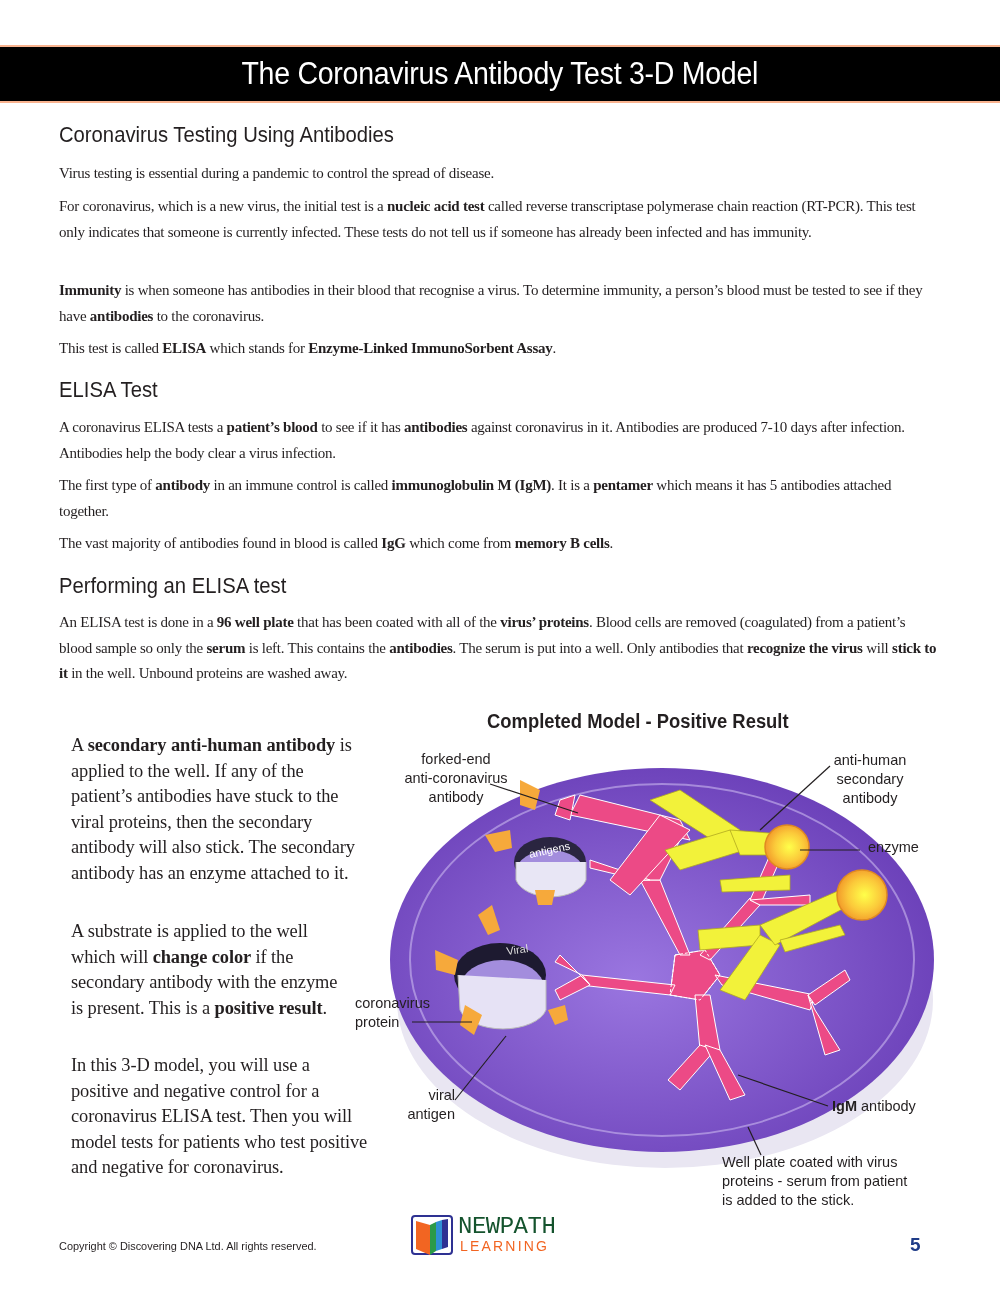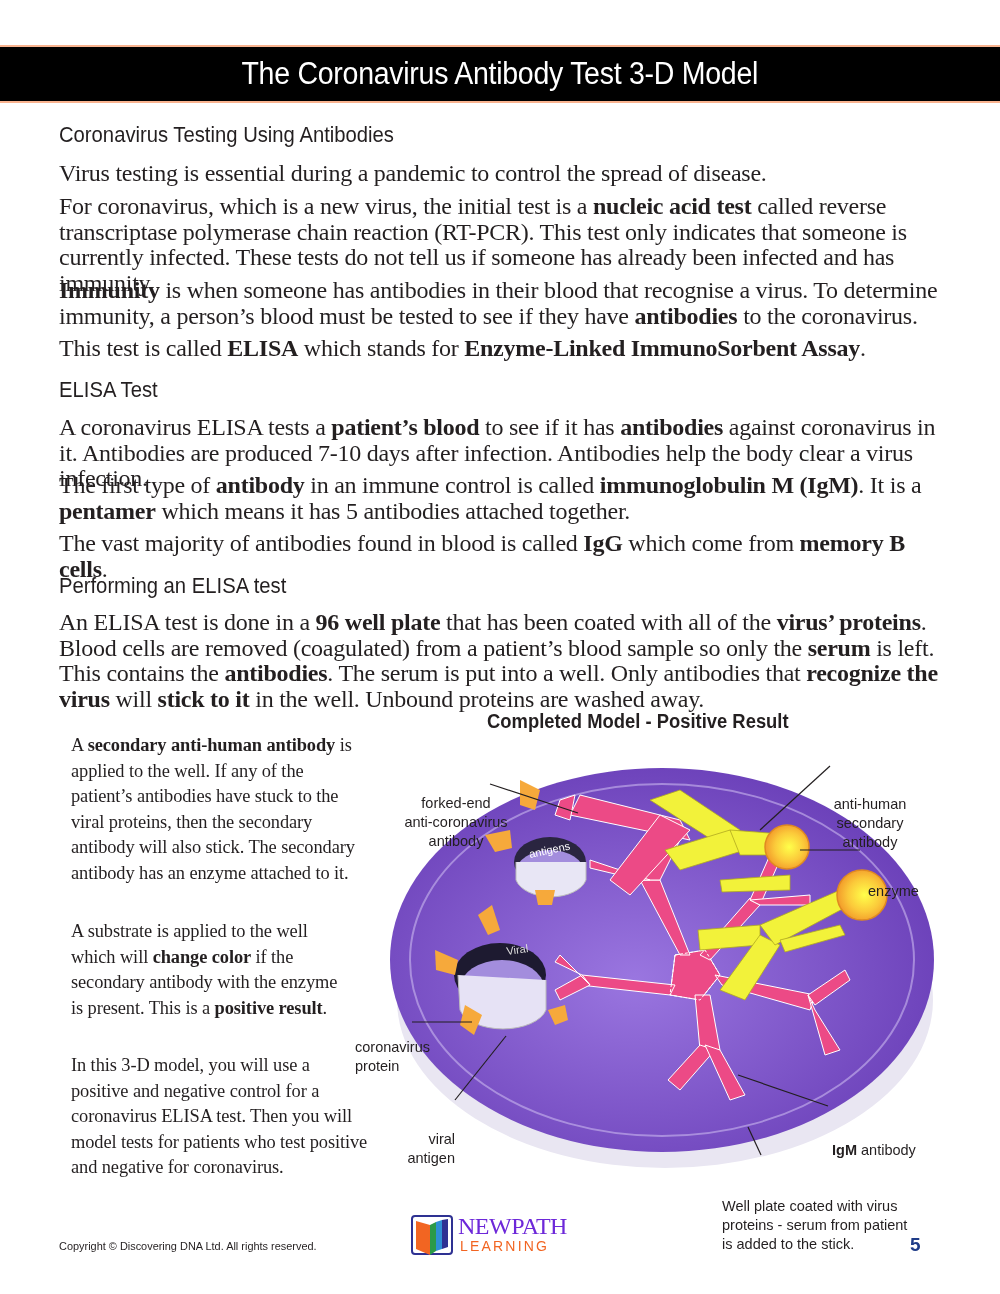--- a/index.html
+++ b/index.html
@@ -1,29 +1,29 @@
 <!DOCTYPE html>
 <html><head>
 <meta charset="utf-8">
 <style>
   html, body { margin:0; padding:0; background:#ffffff; }
   body { width:1000px; height:1294px; position:relative; overflow:hidden; font-family:"Liberation Serif", serif; color:#231f20; }
   .banner { position:absolute; left:0; top:45px; width:1000px; height:58px; background:#000000; border-top:2px solid #f9b38f; border-bottom:2px solid #f9b38f; box-sizing:border-box; display:flex; align-items:center; justify-content:center; }
   .banner h1 { margin:0; color:#fff; font-family:"Liberation Sans", sans-serif; font-weight:normal; font-size:31px; letter-spacing:-0.3px; transform:scaleX(0.92); }
   .h2 { position:absolute; left:59px; font-family:"Liberation Sans", sans-serif; font-size:22px; font-weight:normal; margin:0; color:#231f20; transform-origin:left center; transform:scaleX(0.92); }
-  .para { position:absolute; left:59px; width:880px; font-size:24px; line-height:25.5px; margin:0; letter-spacing:-0.25px; }
+  .para { position:absolute; left:59px; width:880px; font-size:15px; line-height:25.5px; margin:0; letter-spacing:-0.25px; }
   .para b { font-weight:bold; }
   .col { position:absolute; left:59px; width:300px; font-size:18.4px; line-height:25.5px; margin:12px; letter-spacing:-0.1px; }
   .figure-title { position:absolute; left:487px; top:710px; font-family:"Liberation Sans", sans-serif; font-weight:bold; font-size:20px; margin:0; transform-origin:left center; transform:scaleX(0.92); }
   .fig { position:absolute; left:0; top:0; }
-  .lbl { position:absolute; font-family:"Liberation Sans", sans-serif; font-size:14.5px; line-height:19px; color:#231f20;margin-top:44px; }
+  .lbl { position:absolute; font-family:"Liberation Sans", sans-serif; font-size:14.5px; line-height:19px; color:#231f20; }
   .footer-copy { position:absolute; left:59px; top:1240px; font-family:"Liberation Sans", sans-serif; font-size:11.5px; color:#231f20; transform-origin:left center; transform:scaleX(0.95); }
   .page-num { position:absolute; left:910px; top:1234px; font-family:"Liberation Sans", sans-serif; font-size:19px; font-weight:bold; color:#1f3c88; }
   .logo { position:absolute; left:410px; top:1213px; width:190px; height:44px; }
-  .logo .np { position:absolute; left:48px; top:0px; font-family:Liberation Serif, serif; font-size:24px; color:#6d28d9; letter-spacing:-0.5px; }
+  .logo .np { position:absolute; left:48px; top:0px; font-family:Liberation Mono, monospace; font-size:24px; color:#14532d; letter-spacing:-0.5px; }
   .logo .ln { position:absolute; left:50px; top:25px; font-family:"Liberation Sans", sans-serif; font-size:14px; color:#f26522; letter-spacing:2.2px; font-weight:normal; }
 </style>
 </head>
 <body>
 
 <div class="banner">
   <h1>The Coronavirus Antibody Test 3-D Model</h1>
 </div>
 
 <h2 class="h2" style="top:122px">Coronavirus Testing Using Antibodies</h2>

